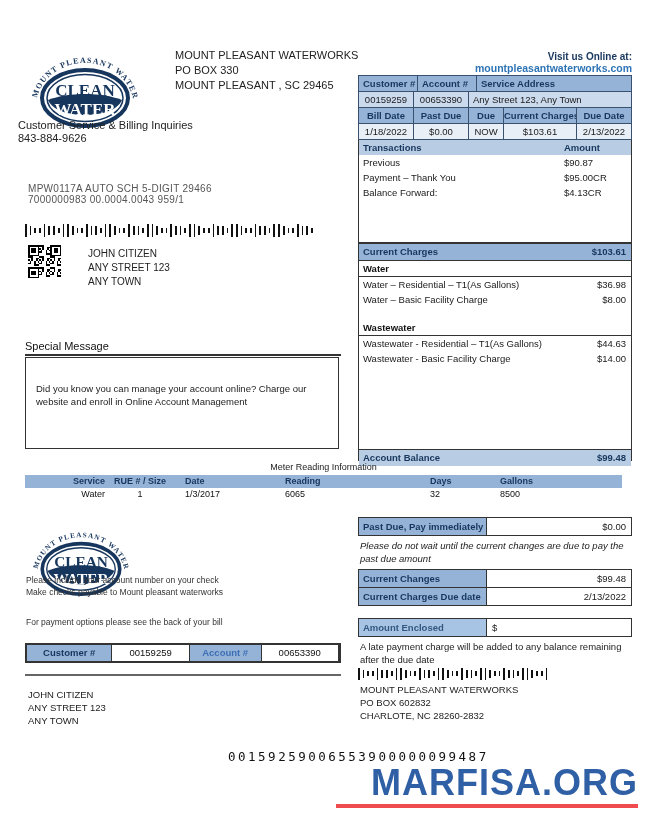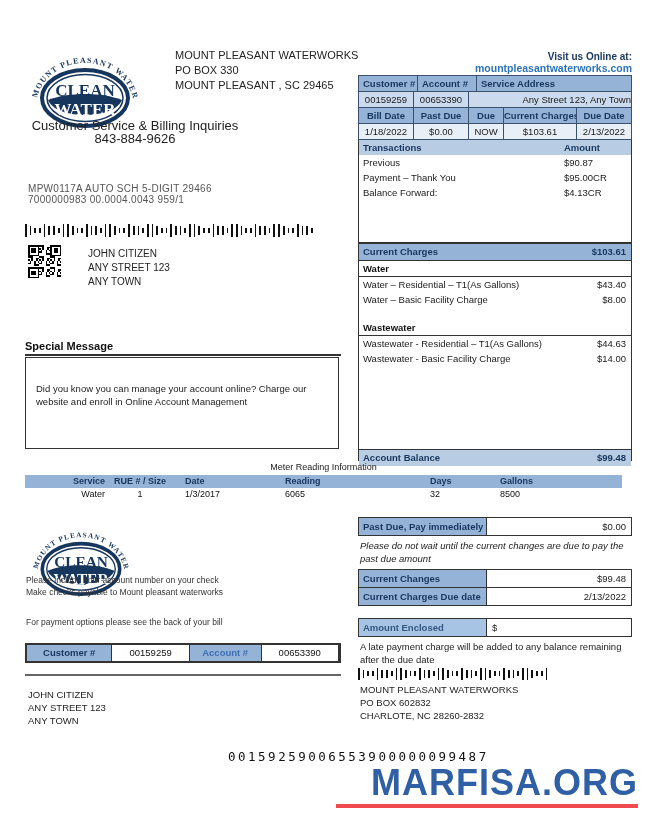--- a/index.html
+++ b/index.html
@@ -2,37 +2,37 @@
 <html><head>
 <meta charset="utf-8">
 <style>
   html,body{margin:0;padding:0;background:#fff}
   body{font-family:"Liberation Sans",sans-serif;color:#1a1a1a;-webkit-font-smoothing:antialiased}
   .page{position:relative;width:645px;height:834px;background:#fff;overflow:hidden}
   .abs{position:absolute}
 
   
   .company-addr{left:175px;top:48px;font-size:11px;line-height:15px;font-weight:400;color:#222}
-  .cs-block{left:26px;top:119px;width:218px;text-align:center;font-size:13px;line-height:13px;color:#222}
+  .cs-block{left:18px;top:119px;width:218px;font-size:11px;line-height:13px;color:#222}
   .visit{left:358px;top:51px;width:274px;text-align:right}
   .visit .l1{font-size:10px;font-weight:bold;color:#17365D}
   .visit .l2{font-size:10.5px;font-weight:bold;color:#2E74B5;cursor:pointer}
 
   
   .acct{left:358px;top:75px;width:274px;font-size:9.5px}
   .acct .row{display:flex;height:15px;line-height:15px;border-left:1px solid #39506f;border-right:1px solid #39506f}
   .acct .row:first-child{border-top:1px solid #39506f}
   .acct .row{border-bottom:1px solid #39506f}
   .hc{background:#95B3D7;color:#17365D;font-weight:bold;text-align:center;border-right:1px solid #39506f;overflow:hidden;white-space:nowrap}
   .vc{text-align:center;border-right:1px solid #39506f;overflow:hidden;white-space:nowrap}
   .hc:last-child,.vc:last-child{border-right:none}
   .bg-lt{background:#CCDAEE}
   .bg-vlt{background:#E9EFF7}
   .w54{width:54px}.w34{width:34px}.w72{width:72px}.fx{flex:1}
-  .tl{text-align:right;padding-left:4px}
+  .tl{text-align:left;padding-left:4px}
 
   .trans-box{border:1px solid #333;border-top:none;height:102px}
   .bar-row{display:flex;height:15px;line-height:15px;background:#B8CCE4;color:#17365D;font-weight:bold}
   .bar-row .n{flex:1;padding-left:4px}
   .bar-row .a{width:67px}
   .t-row{display:flex;height:15px;line-height:15px;background:#fff}
   .t-row .n{flex:1;padding-left:4px}
   .t-row .a{width:67px}
 
   .charges-box{border:1px solid #333;height:218px;box-sizing:border-box}
@@ -52,21 +52,21 @@
   .mail-codes{left:28px;top:183px;font-size:10px;line-height:11px;color:#555;letter-spacing:.3px}
   .pbar{left:25px;top:221px;height:15px}
   .pbar i{display:inline-block;width:1.7px;margin-right:3px;background:#111;vertical-align:middle}
   .pbar i.t{height:13px}.pbar i.m{height:9px}.pbar i.s{height:5px}
   .qr{left:28px;top:245px;display:grid;grid-template-columns:repeat(21,1.6px)}
   .qr b{width:1.6px;height:1.6px}
   .qr b.on{background:#000}
   .recipient{left:88px;top:247px;font-size:10px;line-height:14px;color:#222}
 
   
-  .sp-title{left:25px;top:340px;font-size:11px;font-weight:bold;color:#111;width:316px;border-bottom:2px solid #333;padding-bottom:2px}
+  .sp-title{left:25px;top:340px;font-size:11px;font-weight:normal;color:#111;width:316px;border-bottom:2px solid #333;padding-bottom:2px}
   .sp-box{left:25px;top:357px;width:314px;height:92px;border:1px solid #333;box-sizing:border-box;padding:24px 10px 0 10px;font-size:9.5px;line-height:13px;color:#222}
 
   
   .meter{left:25px;top:461px;width:597px;font-size:9px}
   .meter .title{text-align:center;height:12px;line-height:12px;color:#222}
   .m-head{display:flex;height:13px;line-height:13px;background:#95B3D7;color:#17365D;font-weight:bold;margin-top:2px}
   .m-row{display:flex;height:13px;line-height:13px;color:#111}
   .mc1{width:80px;text-align:right}.mc2{width:70px;text-align:center}
   .mc3{width:90px;padding-left:10px;box-sizing:border-box}
   .mc4{width:155px;padding-left:20px;box-sizing:border-box}
@@ -186,21 +186,21 @@
     </div>
 
     <div class="charges-box">
       <div class="cc-bar">
         <div class="n">Current Charges</div>
         <div class="a">$103.61</div>
       </div>
       <div class="sec-h">Water</div>
       <div class="c-row">
         <div class="n">Water – Residential – T1(As Gallons)</div>
-        <div class="a">$43.40</div>
+        <div class="a">$36.98</div>
       </div>
       <div class="c-row">
         <div class="n">Water – Basic Facility Charge</div>
         <div class="a">$8.00</div>
       </div>
       <div class="sp13"></div>
       <div class="sec-h">Wastewater</div>
       <div class="c-row">
         <div class="n">Wastewater -  Residential – T1(As Gallons)</div>
         <div class="a">$44.63</div>

